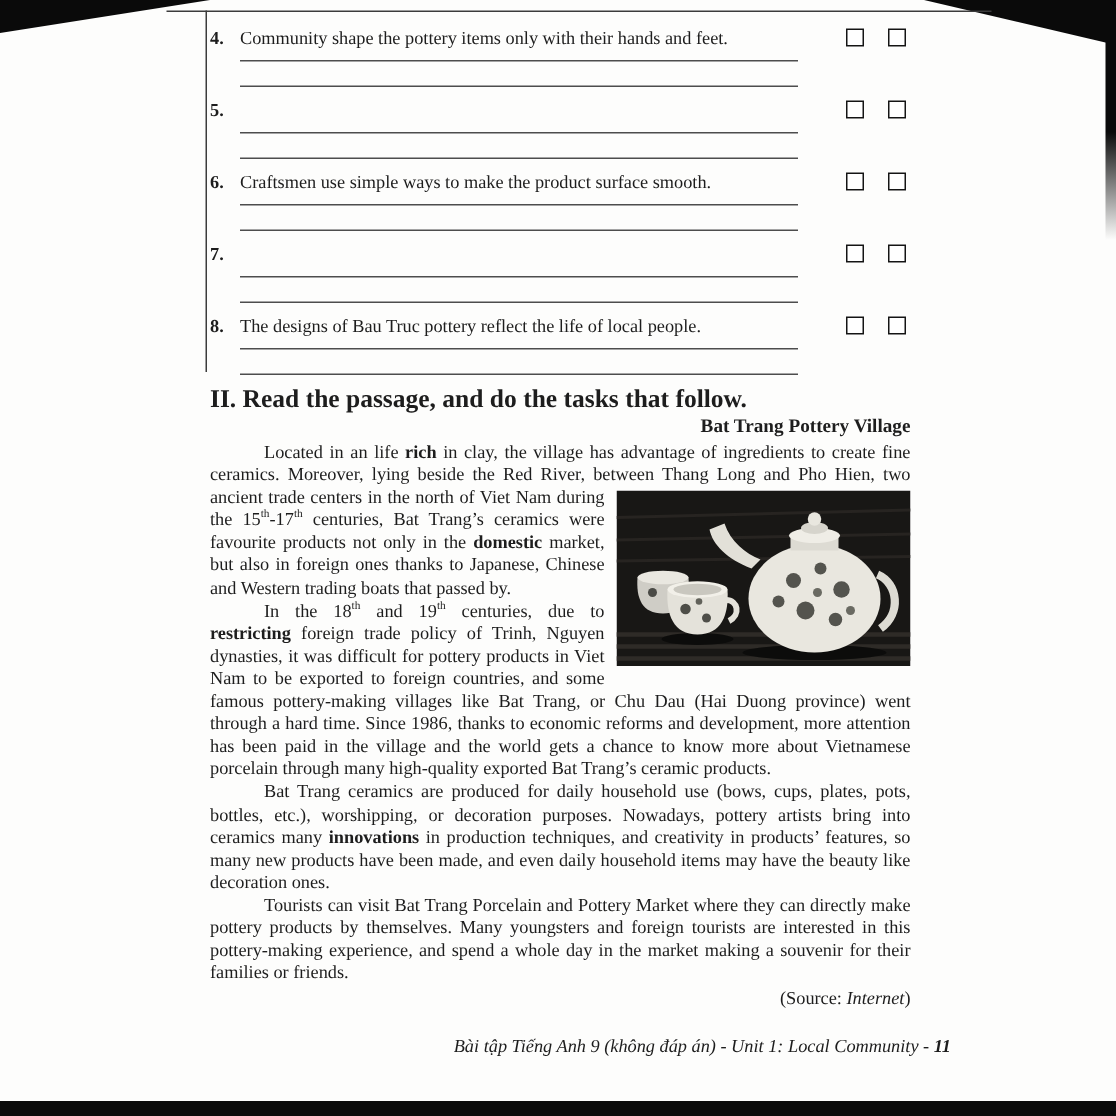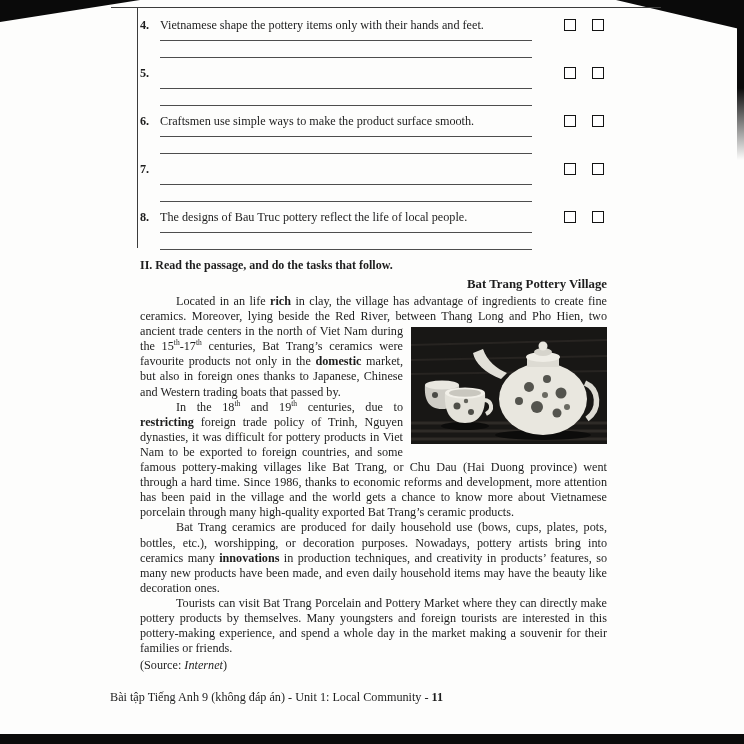--- a/index.html
+++ b/index.html
@@ -26,53 +26,53 @@
   .item  { margin-bottom:8px; }
   .row   { display:flex; height:14px; font-size:12.2px; line-height:14px; }
   .num   { width:20px; flex:none; font-weight:bold; }
   .stmt  { white-space:nowrap; }
   .boxes { margin-left:auto; display:flex; gap:16px; padding-right:3px; }
   .cb    { width:10px; height:10px; border:1.8px solid #141414; background:#fff; margin-top:1px; flex:none; }
   .rule  { margin-left:20px; width:372px; border-bottom:1px solid #4d4d4d; }
   .r1 { height:8px; } .r2 { height:16px; }
 
   
-  .heading { margin-top:4px; font-weight:bold; font-size:12px; line-height:15px; }
+  .heading { margin-top:4px; font-weight:bold; font-size:17px; line-height:15px; }
   .title   { text-align:right; font-weight:bold; font-size:12.8px; line-height:16px; margin:3px 0 2px 0; }
   .para    { margin:0; text-align:justify; text-indent:36px; font-size:12.2px; line-height:15.1px; }
   .photo   { float:right; width:196px; height:117px; margin:3px 0 4px 8px; }
   .photo svg { display:block; }
-  .source  { margin:2px 0 0 0; font-size:12.2px; line-height:15px; }
+  .source  { margin:2px 0 0 0; text-align:right; font-size:12.2px; line-height:15px; }
 
   .b { font-weight:bold; }
   .i { font-style:italic; }
   sup { font-size:0.62em; line-height:0; vertical-align:super; }
 
-  .footer { position:absolute; top:690px; left:110px; width:524px; text-align:left;
-            font-size:12.2px; line-height:15px; }
+  .footer { position:absolute; top:690px; left:110px; width:524px; text-align:right;
+            font-size:12.2px; font-style:italic; line-height:15px; }
 </style>
 </head>
 <body>
 
 <div class="scan">
 
   <div class="corner-tl"></div>
   <div class="corner-tr"></div>
   <div class="edge-right"></div>
   <div class="topline"></div>
   <div class="vrule"></div>
 
   <div class="content">
 
     <section class="items">
 
       <div class="item">
         <div class="row">
           <span class="num">4.</span>
-          <span class="stmt">Vietnamese shape the pottery items only with their hands and feet.</span>
+          <span class="stmt">Community shape the pottery items only with their hands and feet.</span>
           <span class="boxes">
             <span class="cb"></span>
             <span class="cb"></span>
           </span>
         </div>
         <div class="rule r1"></div>
         <div class="rule r2"></div>
       </div>
 
       <div class="item">

